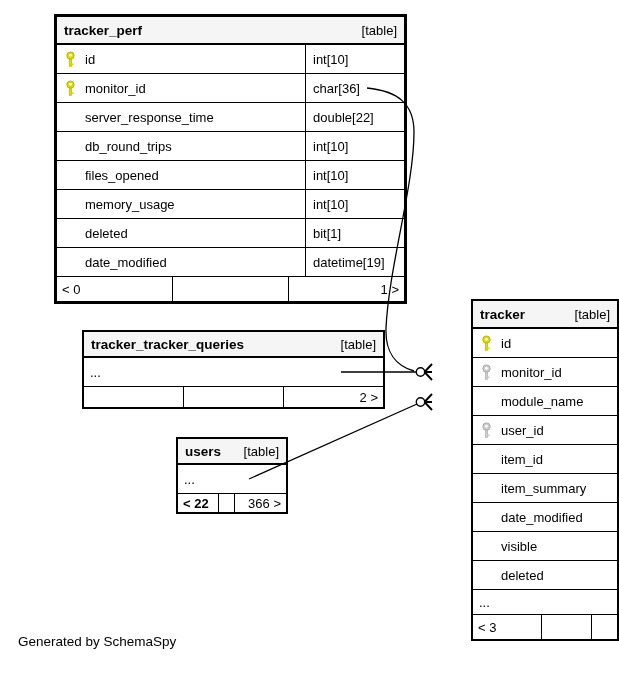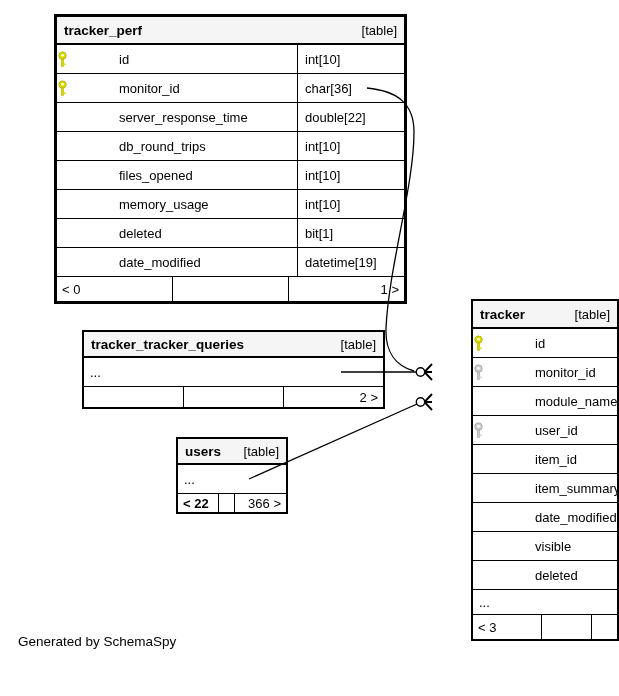--- a/index.html
+++ b/index.html
@@ -14,21 +14,21 @@
   .db-table.thick{border-width:3px;}
   .t-header{
     display:flex;justify-content:space-between;align-items:center;
     background:#f5f5f5;height:26px;padding:0 7px;border-bottom:2px solid #000;
   }
   .q-table .t-header,.u-table .t-header{height:24px;}
   .t-name{font-weight:bold;font-size:13.5px;white-space:nowrap;}
   .t-tag{font-size:13px;white-space:nowrap;margin-left:8px;}
   .t-row{display:flex;align-items:stretch;height:28px;}
   .t-row + .t-row{border-top:1px solid #000;}
-  .name-cell{display:flex;align-items:center;padding-left:0;flex:1;min-width:0;gap:42px;}
+  .name-cell{display:flex;align-items:center;padding-left:8px;flex:1;min-width:0;}
   .tp-table .name-cell{flex:none;width:240px;}
   .type-cell{
     flex:1;border-left:1px solid #000;display:flex;align-items:center;
     padding-left:7px;font-size:13px;white-space:nowrap;
   }
   .key-slot{width:11px;height:17px;margin-right:9px;flex:none;}
   .key-slot svg{display:block;}
   .pk{color:#dcdc00;}
   .fk{color:#cfcfcf;}
   .col-name{white-space:nowrap;}

